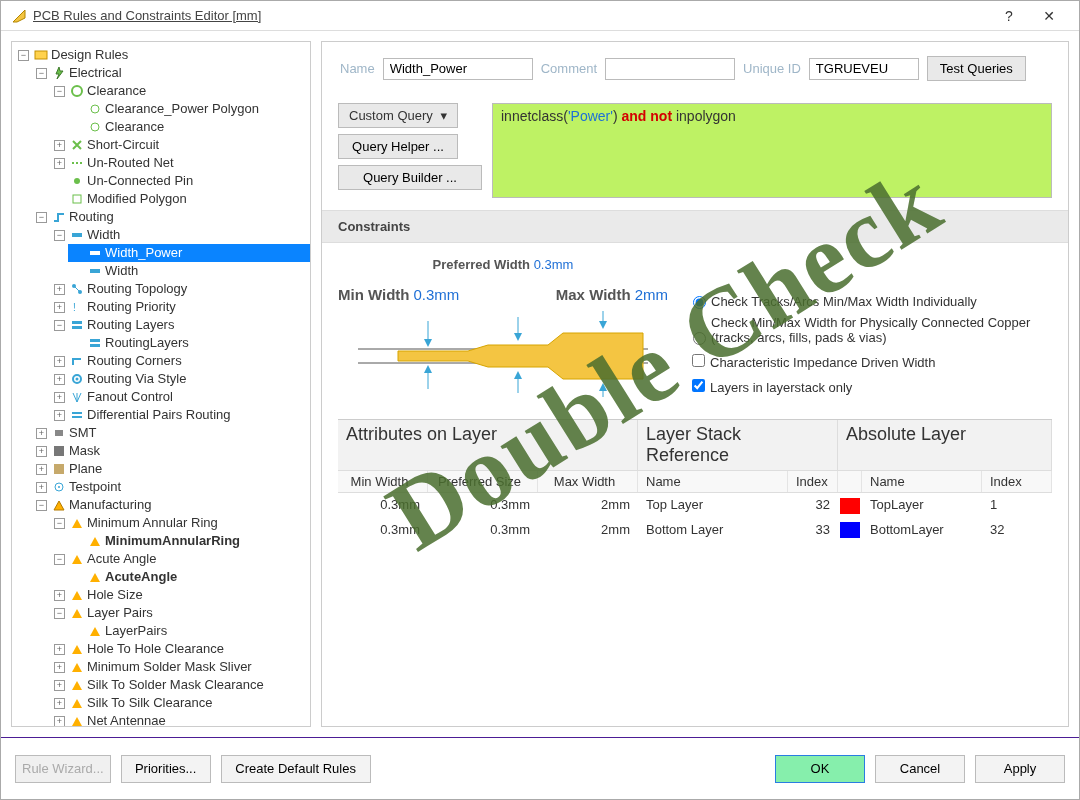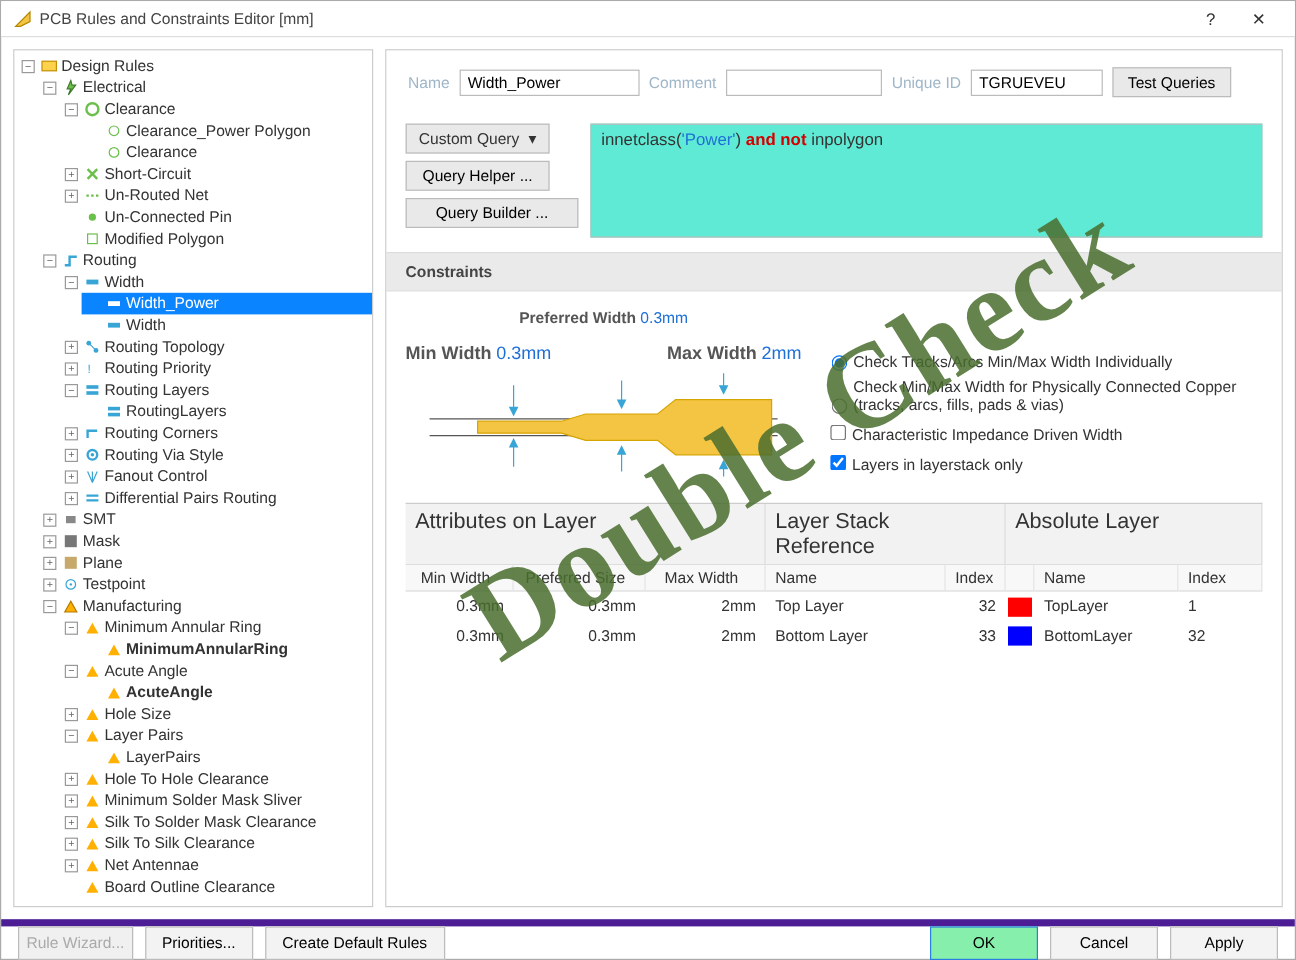--- a/index.html
+++ b/index.html
@@ -1,20 +1,20 @@
 <!DOCTYPE html>
 <html><head>
 <meta charset="utf-8">
 <style>
   * { box-sizing: border-box; font-family: "Segoe UI", Tahoma, sans-serif; }
   html, body { margin:0; padding:0; width:1080px; height:800px; background:#fff; font-size:13px; color:#333; }
   .window { width:1080px; height:800px; border:1px solid #aaa; display:flex; flex-direction:column; }
   .titlebar { height:30px; background:#fff; border-bottom:1px solid #ddd; display:flex; align-items:center; padding:0 10px; }
   .titlebar .icon-box { width:16px; height:16px; margin-right:6px; }
-  .titlebar .title { flex:1; font-size:13px; color:#444; }
+  .titlebar .title { flex:1; font-size:13px; color:#444;text-decoration:underline; }
   .titlebar .winbtn { width:40px; text-align:center; font-size:14px; color:#333; cursor:pointer;}
   .body-main { flex:1; display:flex; padding:10px; gap:10px; overflow:hidden; }
   .tree-panel { width:300px; border:1px solid #ccc; background:#fff; overflow:auto; padding:4px 0; }
   .tree ul { list-style:none; margin:0; padding-left:18px; }
   .tree > ul { padding-left:2px; }
   .tree li { position:relative; line-height:18px; white-space:nowrap; }
   .node { display:flex; align-items:center; gap:3px; padding:0 4px; cursor:pointer; }
   .node.selected { background:#0a84ff; color:#fff; }
   .node.bold { font-weight:600; }
   .toggle { width:11px; height:11px; border:1px solid #999; font-size:9px; line-height:9px; text-align:center; color:#666; margin-right:2px; display:inline-block; }
@@ -22,38 +22,38 @@
   .ico { width:14px; height:14px; display:inline-block; }
   .right-panel { flex:1; border:1px solid #ccc; background:#f6f6f6; display:flex; flex-direction:column; overflow:hidden;}
   .form-row { display:flex; align-items:center; gap:8px; padding:14px 18px 10px 18px; background:#fff; }
   .form-row label { color:#9fb6c8; font-size:13px; }
   .form-row input { border:1px solid #bbb; height:22px; padding:2px 6px; font-size:13px; }
   .btn { background:#e9e9e9; border:1px solid #bbb; padding:4px 12px; font-size:13px; cursor:pointer; }
   .section-hdr { background:#eaeaea; padding:8px 16px; font-weight:600; color:#444; border-top:1px solid #ddd; border-bottom:1px solid #ddd;}
   .match-area { background:#fff; padding:12px 16px; display:flex; gap:10px; align-items:flex-start;}
   .col-btns { display:flex; flex-direction:column; gap:6px; }
   .dropdown-btn { background:#e9e9e9; border:1px solid #bbb; padding:4px 10px; font-size:13px; width:120px; display:flex; justify-content:space-between; align-items:center; cursor:pointer;}
-  .query-box { flex:1; border:1px solid #bbb; height:95px; padding:4px 8px; font-family:Consolas, monospace; font-size:14px; background:#5eead4;}
+  .query-box { flex:1; border:1px solid #bbb; height:95px; padding:4px 8px; font-family:Consolas, monospace; font-size:14px; background:#bef264;}
   .constraints-body { background:#fff; flex:1; padding:14px 16px 10px 16px; display:flex; flex-direction:column; overflow:hidden; }
   .trace-row { display:flex; align-items:flex-start; gap:20px; }
   .trace-vis { width:330px; }
   .trace-labels { display:flex; justify-content:space-between; font-size:15px; }
   .trace-labels .lbl { font-weight:600; color:#555; }
   .trace-labels .val { color:#1e6fd6; margin-left:4px;}
   .trace-svg-wrap { position:relative; height:90px; margin-top:6px;}
   .options-col { flex:1; padding-top:30px; font-size:13px; color:#333; }
   .radio-row, .check-row { display:flex; align-items:flex-end; gap:2px; margin:6px 0; }
   .grid-hdr-row { display:flex; border-top:1px solid #ccc; border-bottom:1px solid #ddd; background:#f2f2f2; font-size:18px;}
   .grid-hdr-row .gh { padding:4px 8px; border-right:1px solid #ddd;}
   .subgrid { display:flex; border-bottom:1px solid #ddd; background:#f8f8f8; font-size:13px;}
   .subgrid .sc { padding:3px 14px 3px 8px; border-right:1px solid #e4e4e4;}
   .data-row { display:flex; font-size:13px; padding:2px 0; }
   .data-row .dc { padding:2px 8px; text-align:right; }
   .swatch { width:20px; height:16px; display:inline-block; vertical-align:middle; }
-  .footer { height:33px; border-top:6px solid #4c1d95; display:flex; align-items:center; padding:0 14px; gap:10px; }
+  .footer { height:62px; border-top:1px solid #4c1d95; display:flex; align-items:center; padding:0 14px; gap:10px; }
   .footer .spacer { flex:1; }
   .footer .fbtn { min-width:90px; height:28px; background:#f3f3f3; border:1px solid #bbb; font-size:13px; cursor:pointer;}
   .footer .fbtn.primary { border:1px solid #2a7de1; background:#86efac;}
   .footer .fbtn.disabled { color:#aaa; background:#f0f0f0;}
   .watermark { position:absolute; pointer-events:none; font-family:"Brush Script MT","Segoe Script",cursive; font-size:100px; color:#4a6e2e; opacity:0.85; transform:rotate(-32deg); left:350px; top:300px; letter-spacing:2px; font-weight:700;}
   .rel { position:relative; }
 </style>
 </head>
 <body>
 

